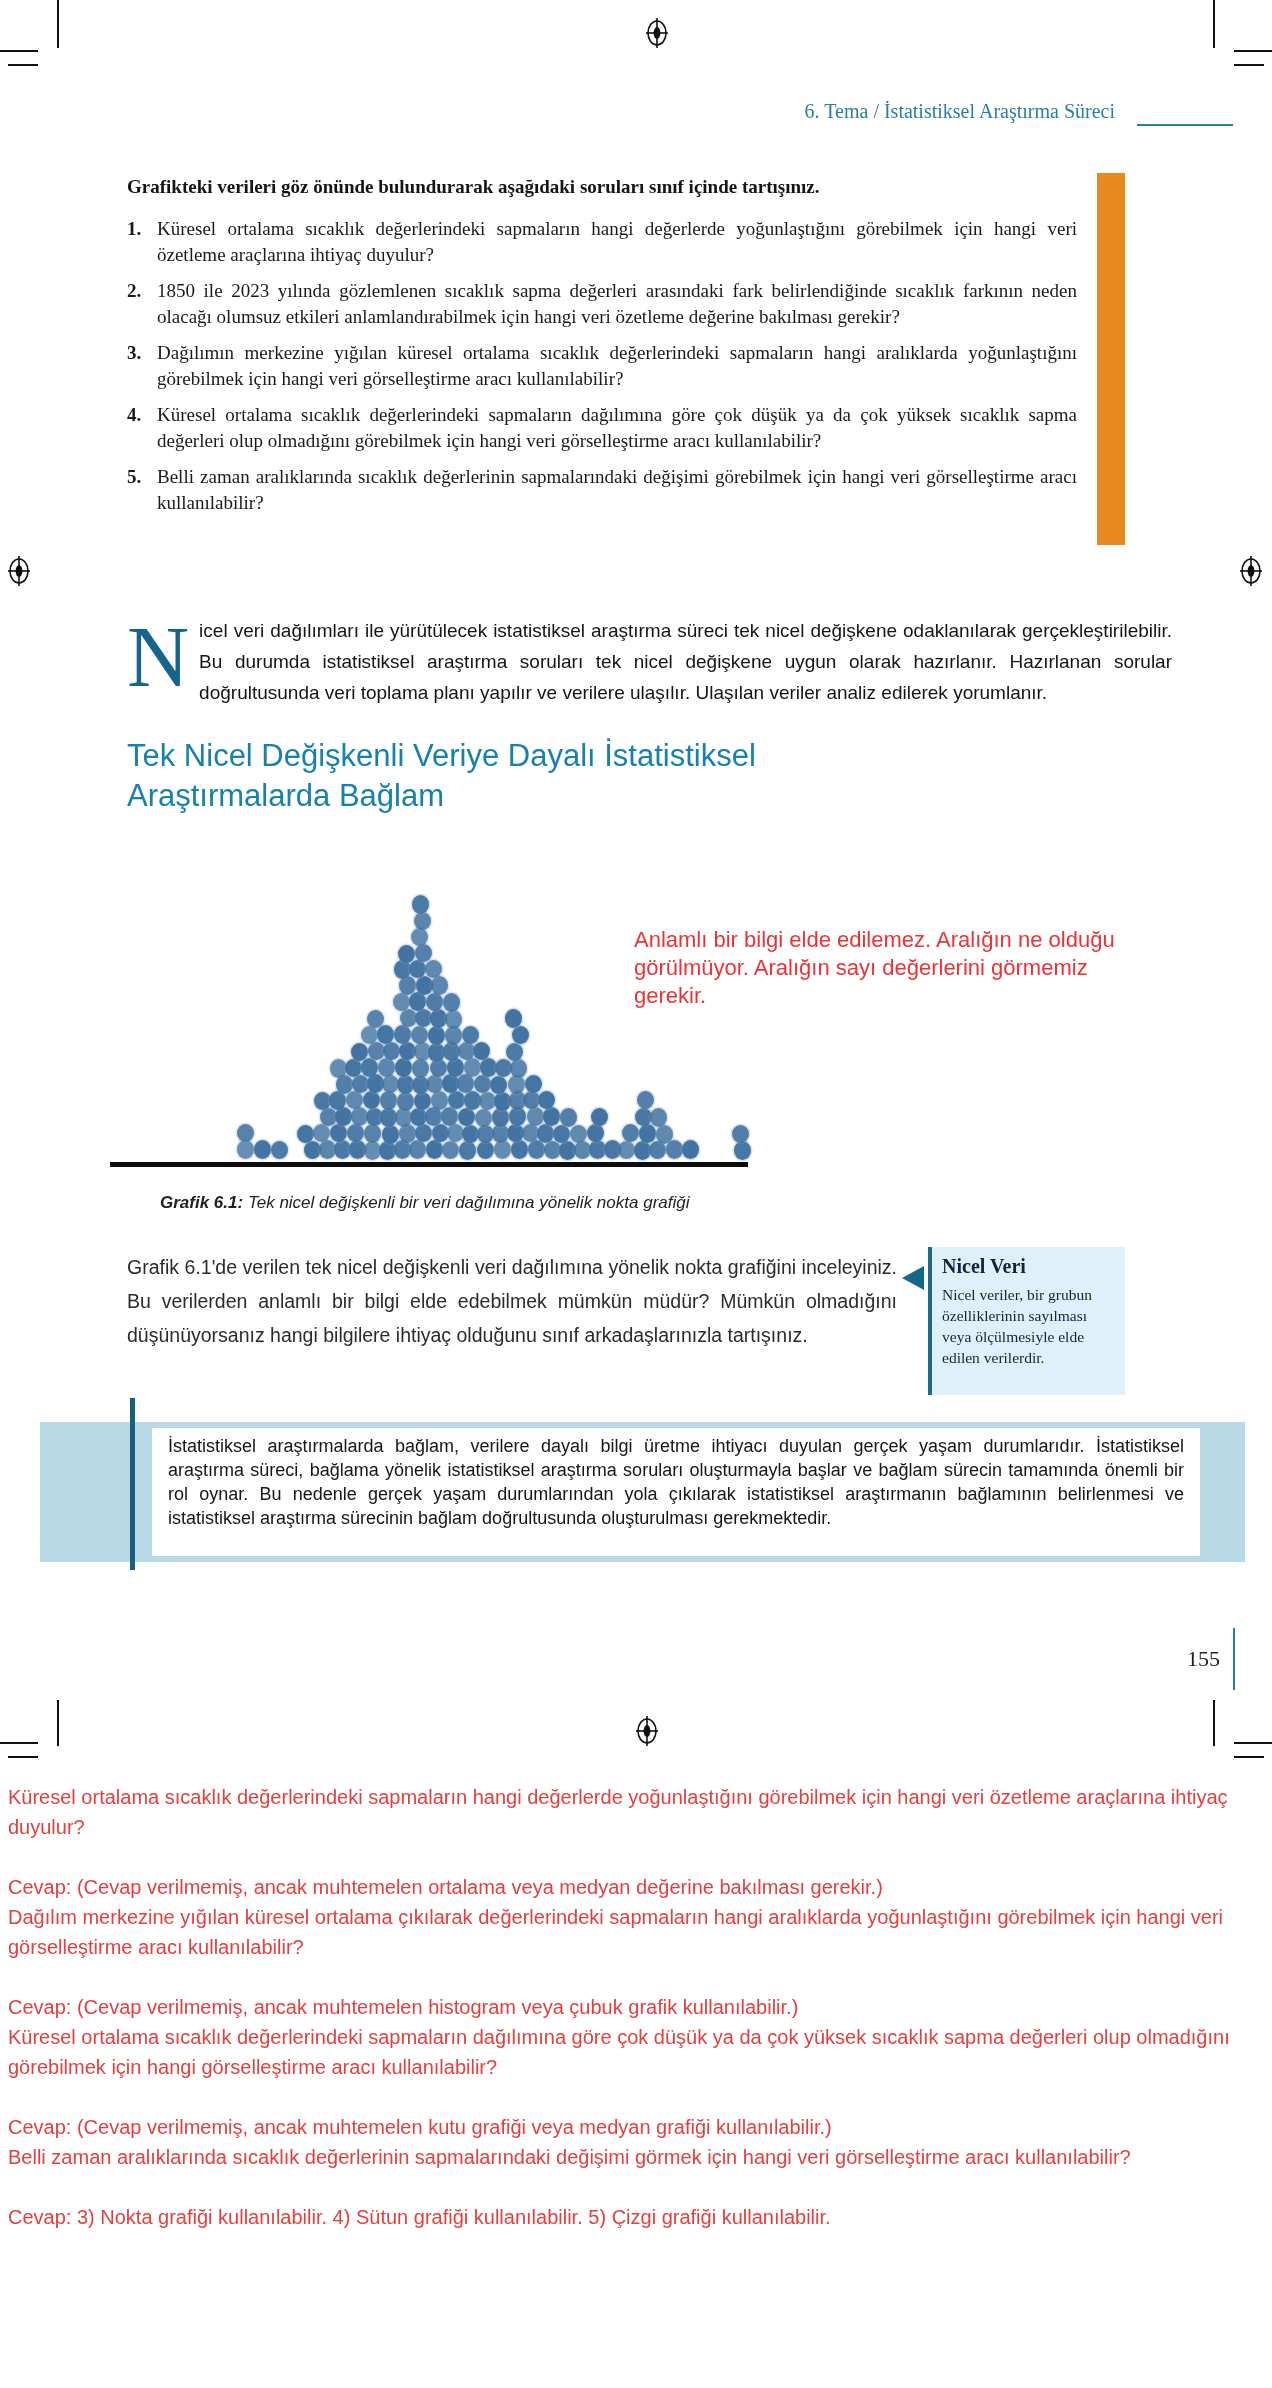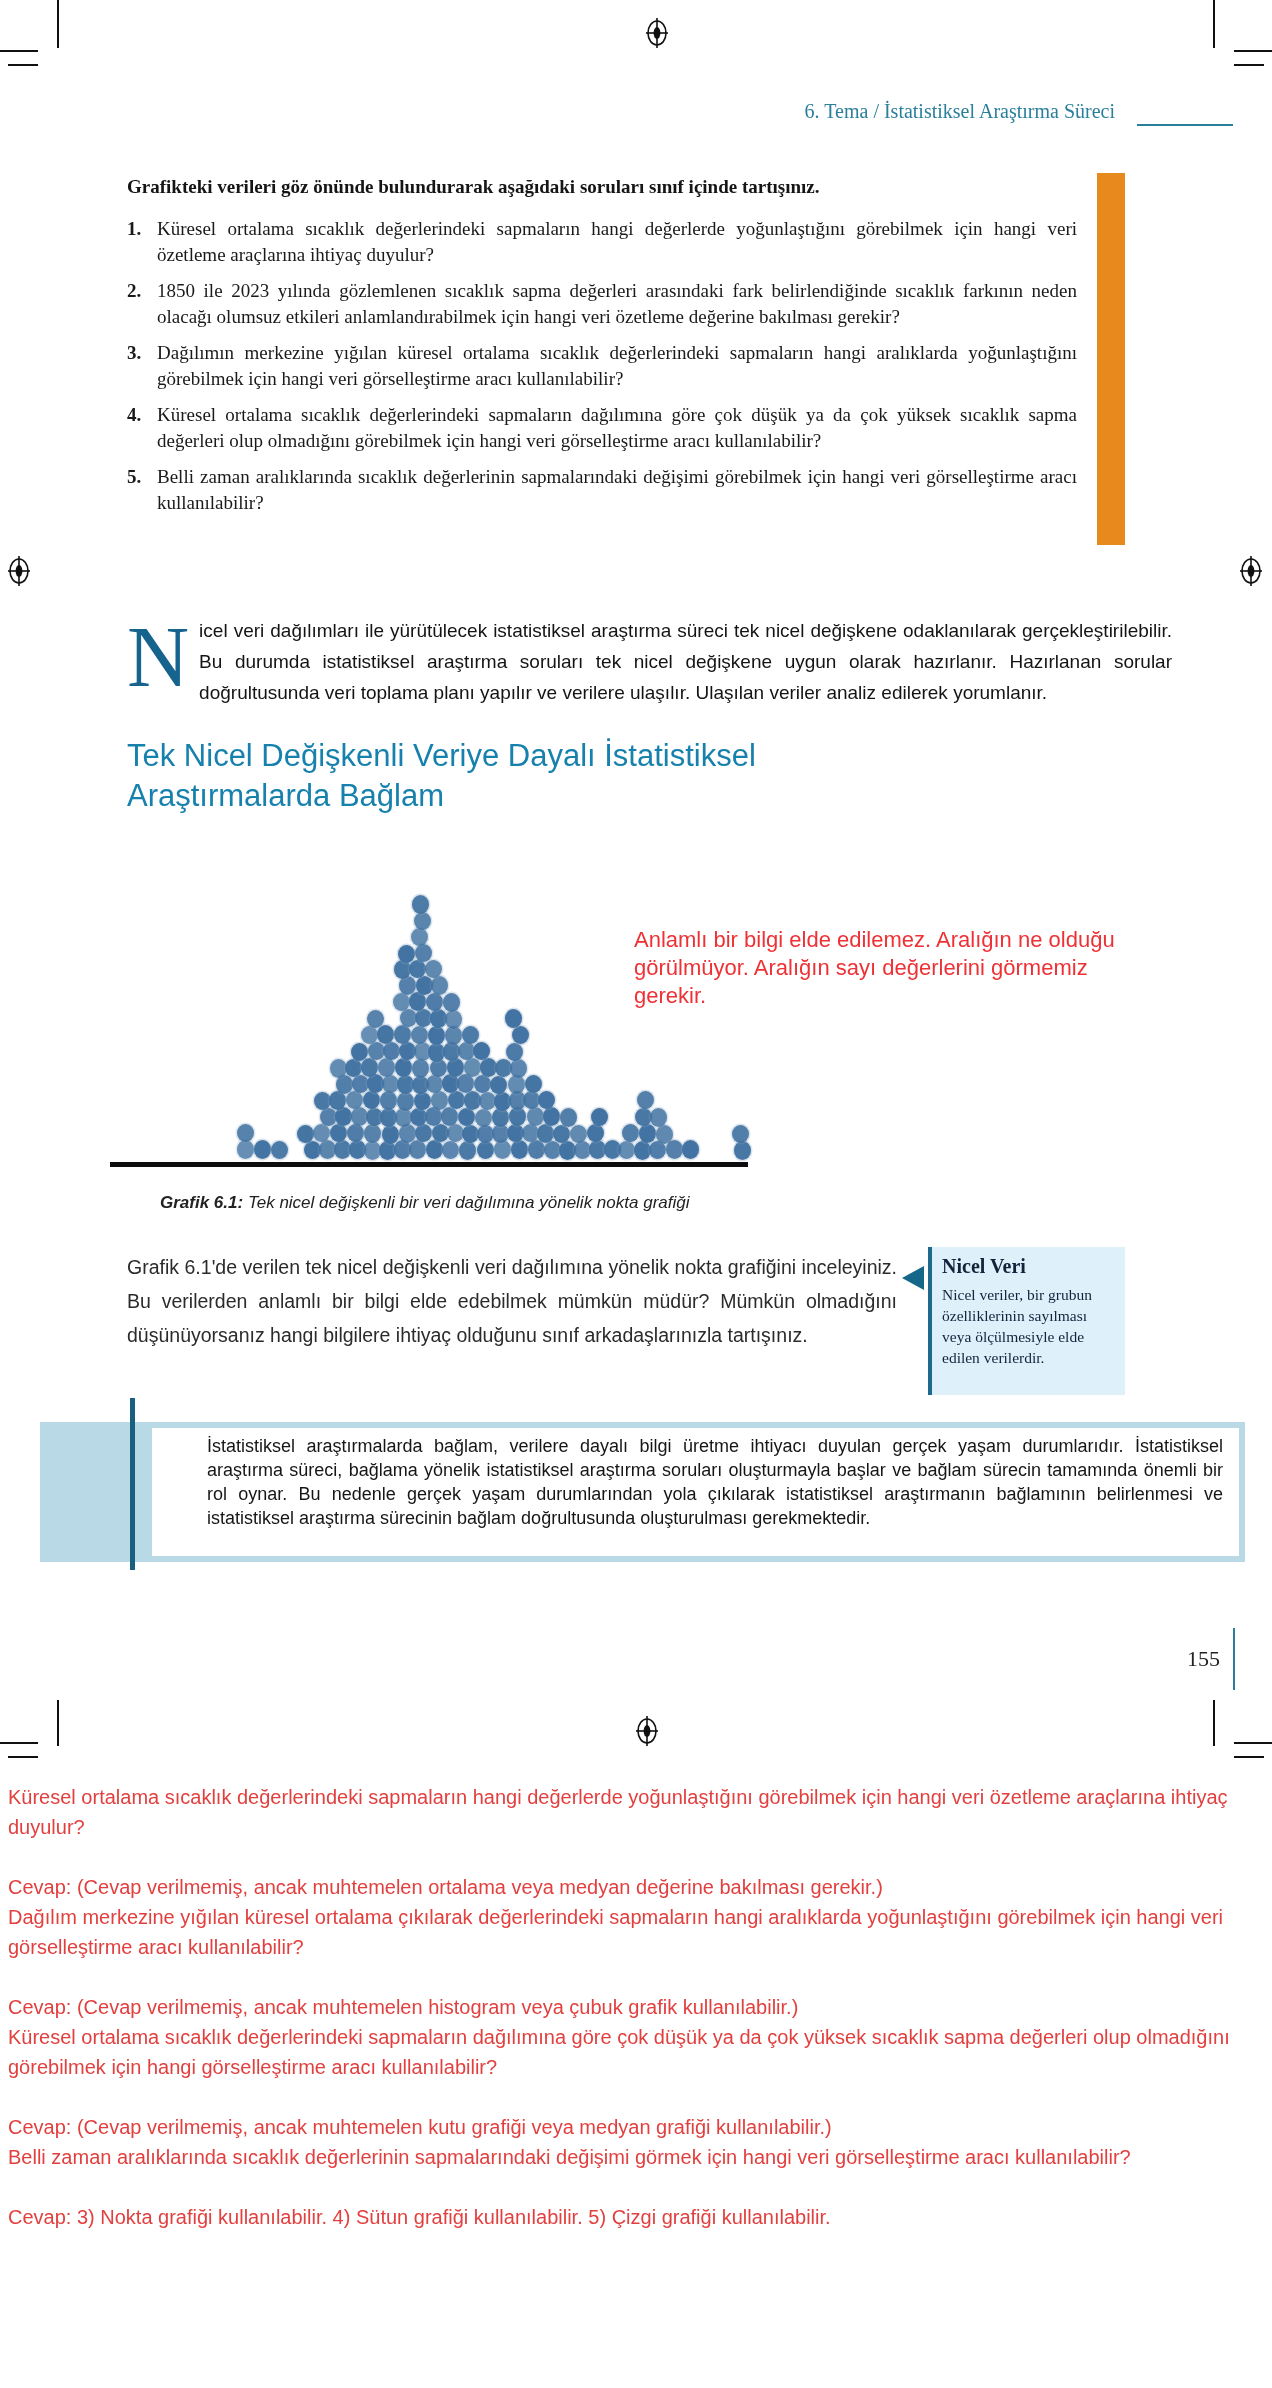--- a/index.html
+++ b/index.html
@@ -61,21 +61,21 @@
         background:#def0f9;border-left:4px solid #1d6a8e;box-sizing:border-box;
         padding:8px 10px 10px 10px;font-family:"Liberation Serif",serif;color:#14233c;}
   .sidebox-title{font-weight:bold;font-size:20px;margin-bottom:6px;}
   .sidebox-text{font-size:15.5px;line-height:21px;}
   .side-arrow{position:absolute;left:902px;top:1266px;width:0;height:0;
         border-top:12px solid transparent;border-bottom:12px solid transparent;
         border-right:22px solid #15678a;}
 
   
   .stripe{position:absolute;left:40px;top:1422px;width:1205px;height:140px;background:#b9d9e6;}
-  .stripe-inner{position:absolute;left:152px;top:1428px;width:1048px;height:128px;background:#ffffff;padding-left:39px;}
+  .stripe-inner{position:absolute;left:152px;top:1428px;width:1048px;height:128px;background:#ffffff;}
   .stripe-text{box-sizing:border-box;width:100%;height:100%;padding:6px 16px;
         font-family:"Liberation Sans",sans-serif;font-size:18px;line-height:24px;
         text-align:justify;color:#161616;}
   .stripe-line{position:absolute;left:130px;top:1398px;width:5px;height:172px;background:#1b5f7e;}
 
   
   .pagenum{position:absolute;left:1160px;top:1646px;width:60px;text-align:right;
         font-family:"Liberation Serif",serif;font-size:22px;color:#222;}
   .pagenum-line{position:absolute;left:1233px;top:1628px;width:2px;height:62px;background:#2a7f9b;}
 

